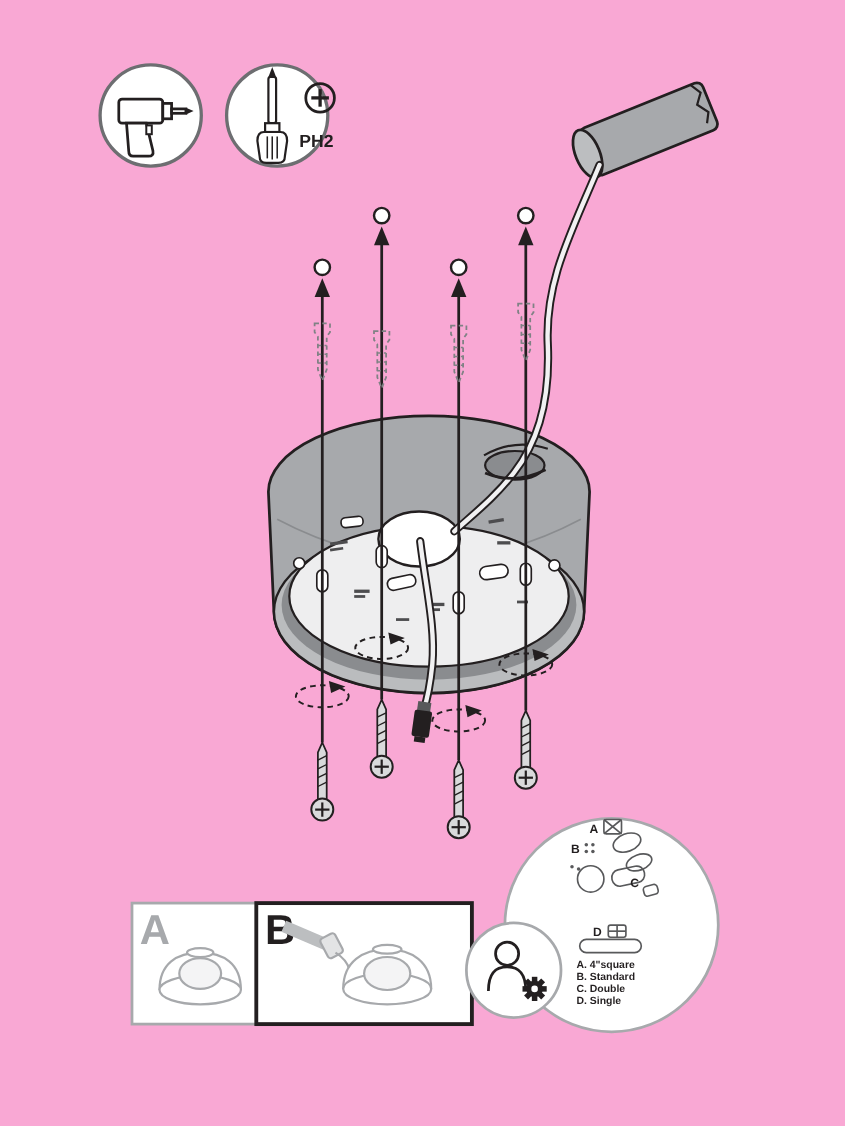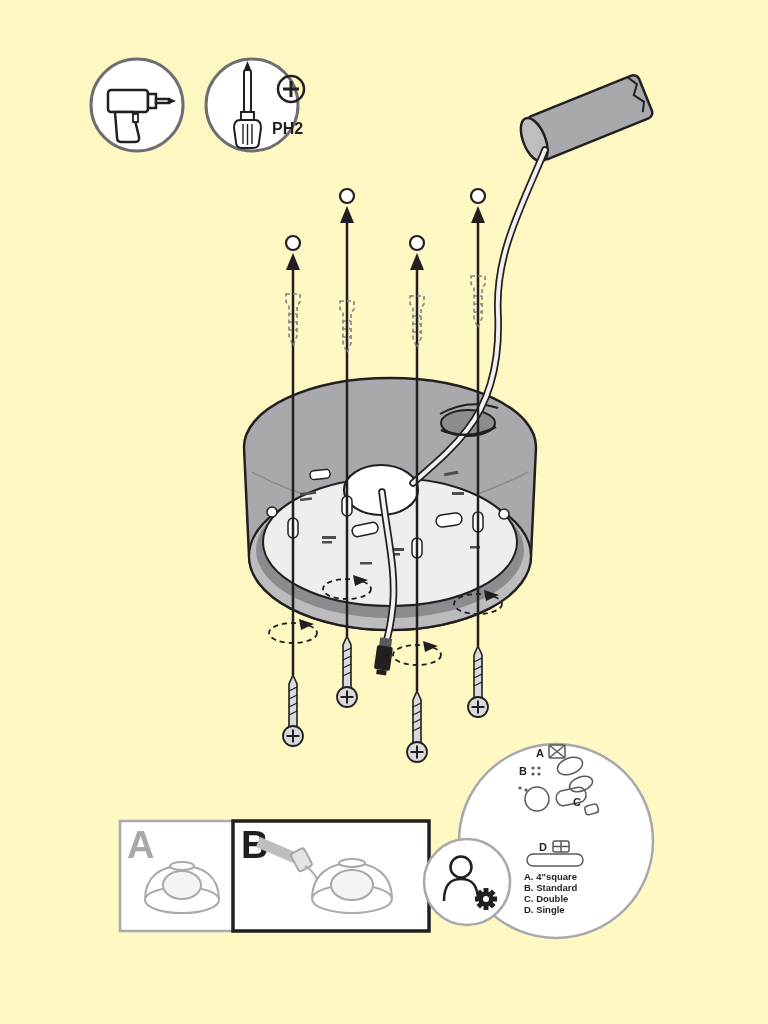--- a/index.html
+++ b/index.html
@@ -1,16 +1,16 @@
 <!DOCTYPE html>
 <html><head>
 <meta charset="utf-8">
 <style>
   html,body{margin:0;padding:0;background:#ffffff;}
-  .page{position:relative;width:768px;height:1024px;background:#fef9c3;overflow:hidden;
+  .page{position:relative;width:768px;height:1024px;background:#f9a8d4;overflow:hidden;
         font-family:"Liberation Sans",sans-serif;}
   svg{display:block;}
   svg text{font-family:"Liberation Sans",sans-serif;fill:#231f20;}
   .lbl-big{font-size:38px;font-weight:bold;}
   .lbl-gray{fill:#a7a9ac;}
   .lbl-sm{font-size:11px;font-weight:bold;}
   .lbl-legend{font-size:9.5px;font-weight:bold;}
   .lbl-ph2{font-size:16px;font-weight:bold;}
 </style>
 </head>

